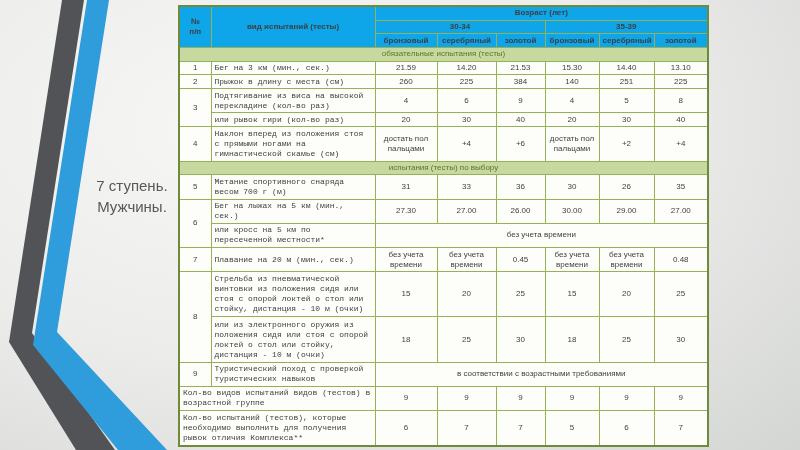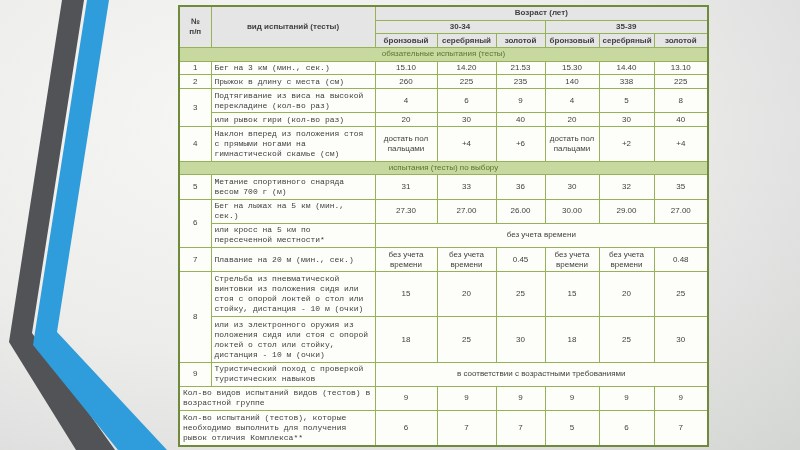--- a/index.html
+++ b/index.html
@@ -15,39 +15,43 @@
   }
   table.gto{
     position:absolute;left:178px;top:5px;width:529px;height:442px;
     border-collapse:collapse;table-layout:fixed;
     background:#fdfefa;border:2px solid #6f8a3b;
     font-size:8px;line-height:10px;color:#3f3f3f;
   }
   table.gto th, table.gto td{
     border:1px solid #95b257;padding:1px 3px;vertical-align:middle;
   }
-  table.gto th{background:#e5e5e5;font-weight:bold;text-align:center;}
+  table.gto th{background:#0ea5e9;font-weight:bold;text-align:center;}
   th.numh{white-space:pre-line;}
   tr.sec td{
     background:#c7d99e;color:#5d752f;text-align:center;padding:1px 2px;
   }
   td.num{text-align:center;}
   td.lbl{text-align:left;font-family:Liberation Mono, monospace;}
   td.val{text-align:center;}
 </style>
 </head>
 <body>
 
 <div class="slide">
 
   <svg class="deco" width="200" height="450" viewBox="0 0 200 450">
     <polygon points="62,0 84,0 32,333 115,450 76,450 9,342" fill="#525356"></polygon>
     <polygon points="87,0 109,0 57,332 167,450 118,450 33,345" fill="#2f9cdb"></polygon>
   </svg>
 
+  <div class="slide-title">
+    <div>7 ступень.</div>
+    <div>Мужчины.</div>
+  </div>
 
   <table class="gto">
     <colgroup>
       <col style="width:32px">
         <col style="width:164px">
       <col style="width:62px">
         <col style="width:59px">
         <col style="width:49px">
       <col style="width:54px">
         <col style="width:55px">
@@ -74,36 +78,36 @@
       <th>золотой</th>
     </tr>
 
     <tr class="sec">
       <td colspan="8">обязательные испытания (тесты)</td>
     </tr>
 
     <tr>
       <td class="num">1</td>
       <td class="lbl">Бег на 3 км (мин., сек.)</td>
-      <td class="val">15.10</td>
+      <td class="val">21.59</td>
       <td class="val">14.20</td>
       <td class="val">21.53</td>
       <td class="val">15.30</td>
       <td class="val">14.40</td>
       <td class="val">13.10</td>
     </tr>
 
     <tr>
       <td class="num">2</td>
       <td class="lbl">Прыжок в длину с места (см)</td>
       <td class="val">260</td>
       <td class="val">225</td>
-      <td class="val">235</td>
+      <td class="val">384</td>
       <td class="val">140</td>
-      <td class="val">338</td>
+      <td class="val">251</td>
       <td class="val">225</td>
     </tr>
 
     <tr>
       <td class="num" rowspan="2">3</td>
       <td class="lbl">Подтягивание из виса на высокой перекладине (кол-во раз)</td>
       <td class="val">4</td>
       <td class="val">6</td>
       <td class="val">9</td>
       <td class="val">4</td>
@@ -136,21 +140,21 @@
       <td colspan="8">испытания (тесты) по выбору</td>
     </tr>
 
     <tr>
       <td class="num">5</td>
       <td class="lbl">Метание спортивного снаряда весом 700 г (м)</td>
       <td class="val">31</td>
       <td class="val">33</td>
       <td class="val">36</td>
       <td class="val">30</td>
-      <td class="val">32</td>
+      <td class="val">26</td>
       <td class="val">35</td>
     </tr>
 
     <tr>
       <td class="num" rowspan="2">6</td>
       <td class="lbl">Бег на лыжах на 5 км (мин., сек.)</td>
       <td class="val">27.30</td>
       <td class="val">27.00</td>
       <td class="val">26.00</td>
       <td class="val">30.00</td>

